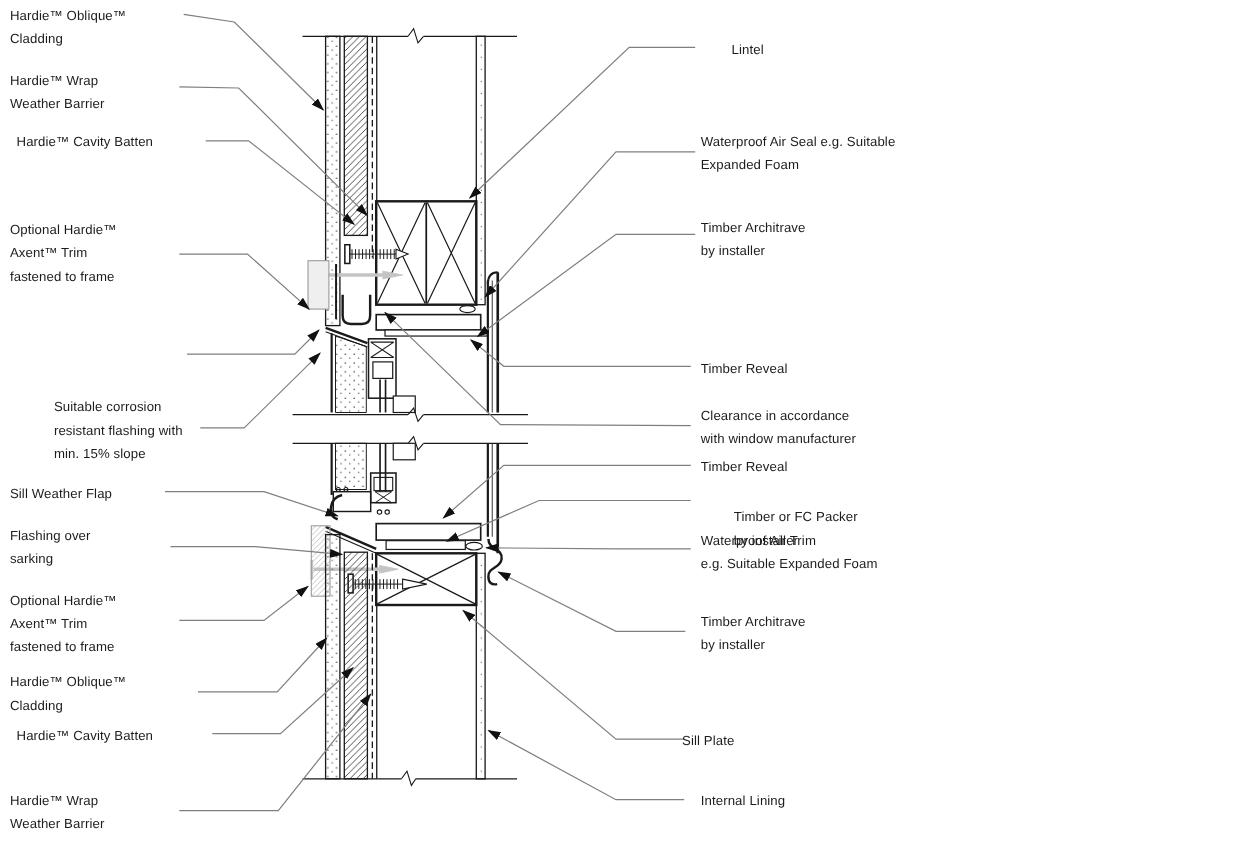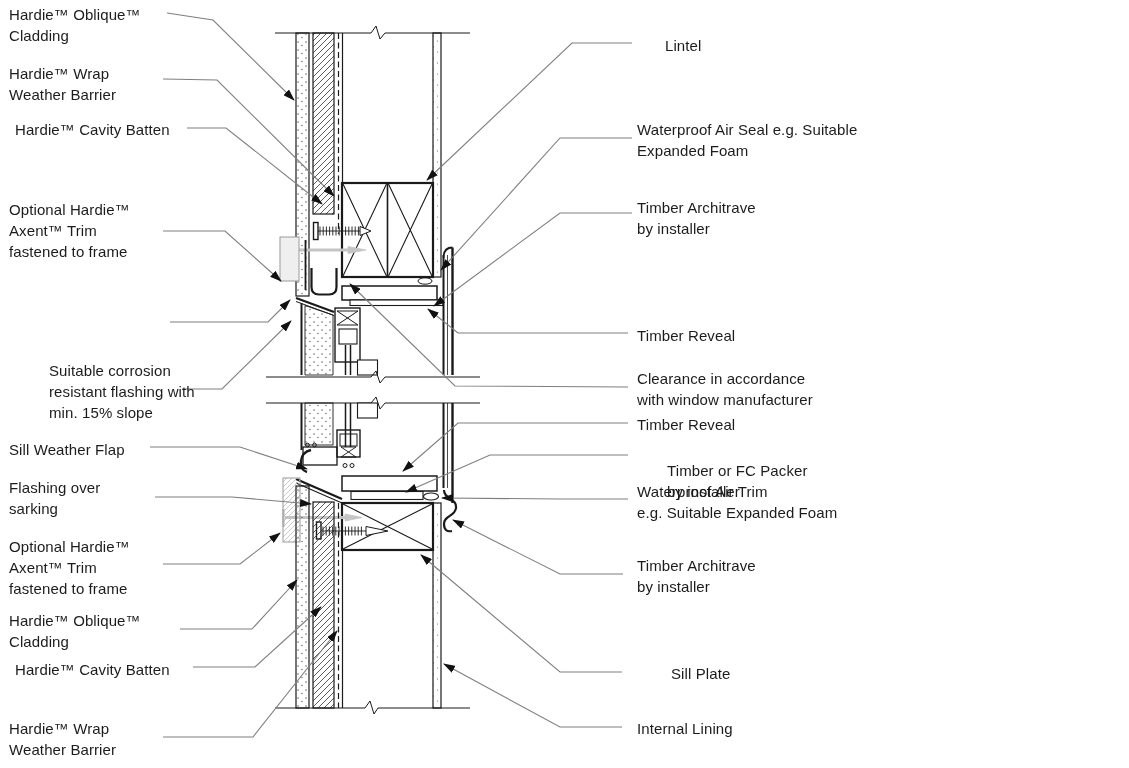--- a/index.html
+++ b/index.html
@@ -1,21 +1,21 @@
 <!DOCTYPE html>
 <html><head>
 <meta charset="utf-8">
 <style>
   html,body{margin:0;padding:0;background:#ffffff;}
   #stage{
     position:relative;width:1129px;height:768px;background:#fff;overflow:hidden;
     font-family:"Liberation Sans", sans-serif;color:#1c1c1c;
   }
   .lbl{
-    position:absolute;font-size:15px;line-height:21px;white-space:pre-line;
+    position:absolute;font-size:12px;line-height:21px;white-space:pre-line;
     letter-spacing:0.1px;
   }
   .note{
     position:absolute;font-size:13.5px;line-height:18px;white-space:pre-line;
   }
   svg{position:absolute;left:0;top:0;}
 </style>
 </head>
 <body>
 
@@ -230,17 +230,17 @@
   <div class="lbl" style="left:637px;top:325px;">Timber Reveal</div>
   <div class="lbl" style="left:637px;top:368px;">Clearance in accordance
 with window manufacturer</div>
   <div class="lbl" style="left:637px;top:414px;">Timber Reveal</div>
   <div class="lbl" style="left:637px;top:460px;margin-left:30px;">Timber or FC Packer
 by installer</div>
   <div class="lbl" style="left:637px;top:481px;">Waterproof Air Trim
 e.g. Suitable Expanded Foam</div>
   <div class="lbl" style="left:637px;top:555px;">Timber Architrave
 by installer</div>
-  <div class="lbl" style="left:671px;top:663px;text-align:right;">Sill Plate</div>
+  <div class="lbl" style="left:620px;top:663px;text-align:right;">Sill Plate</div>
   <div class="lbl" style="left:637px;top:718px;">Internal Lining</div>
 
 
 </div>
 
 </body></html>

